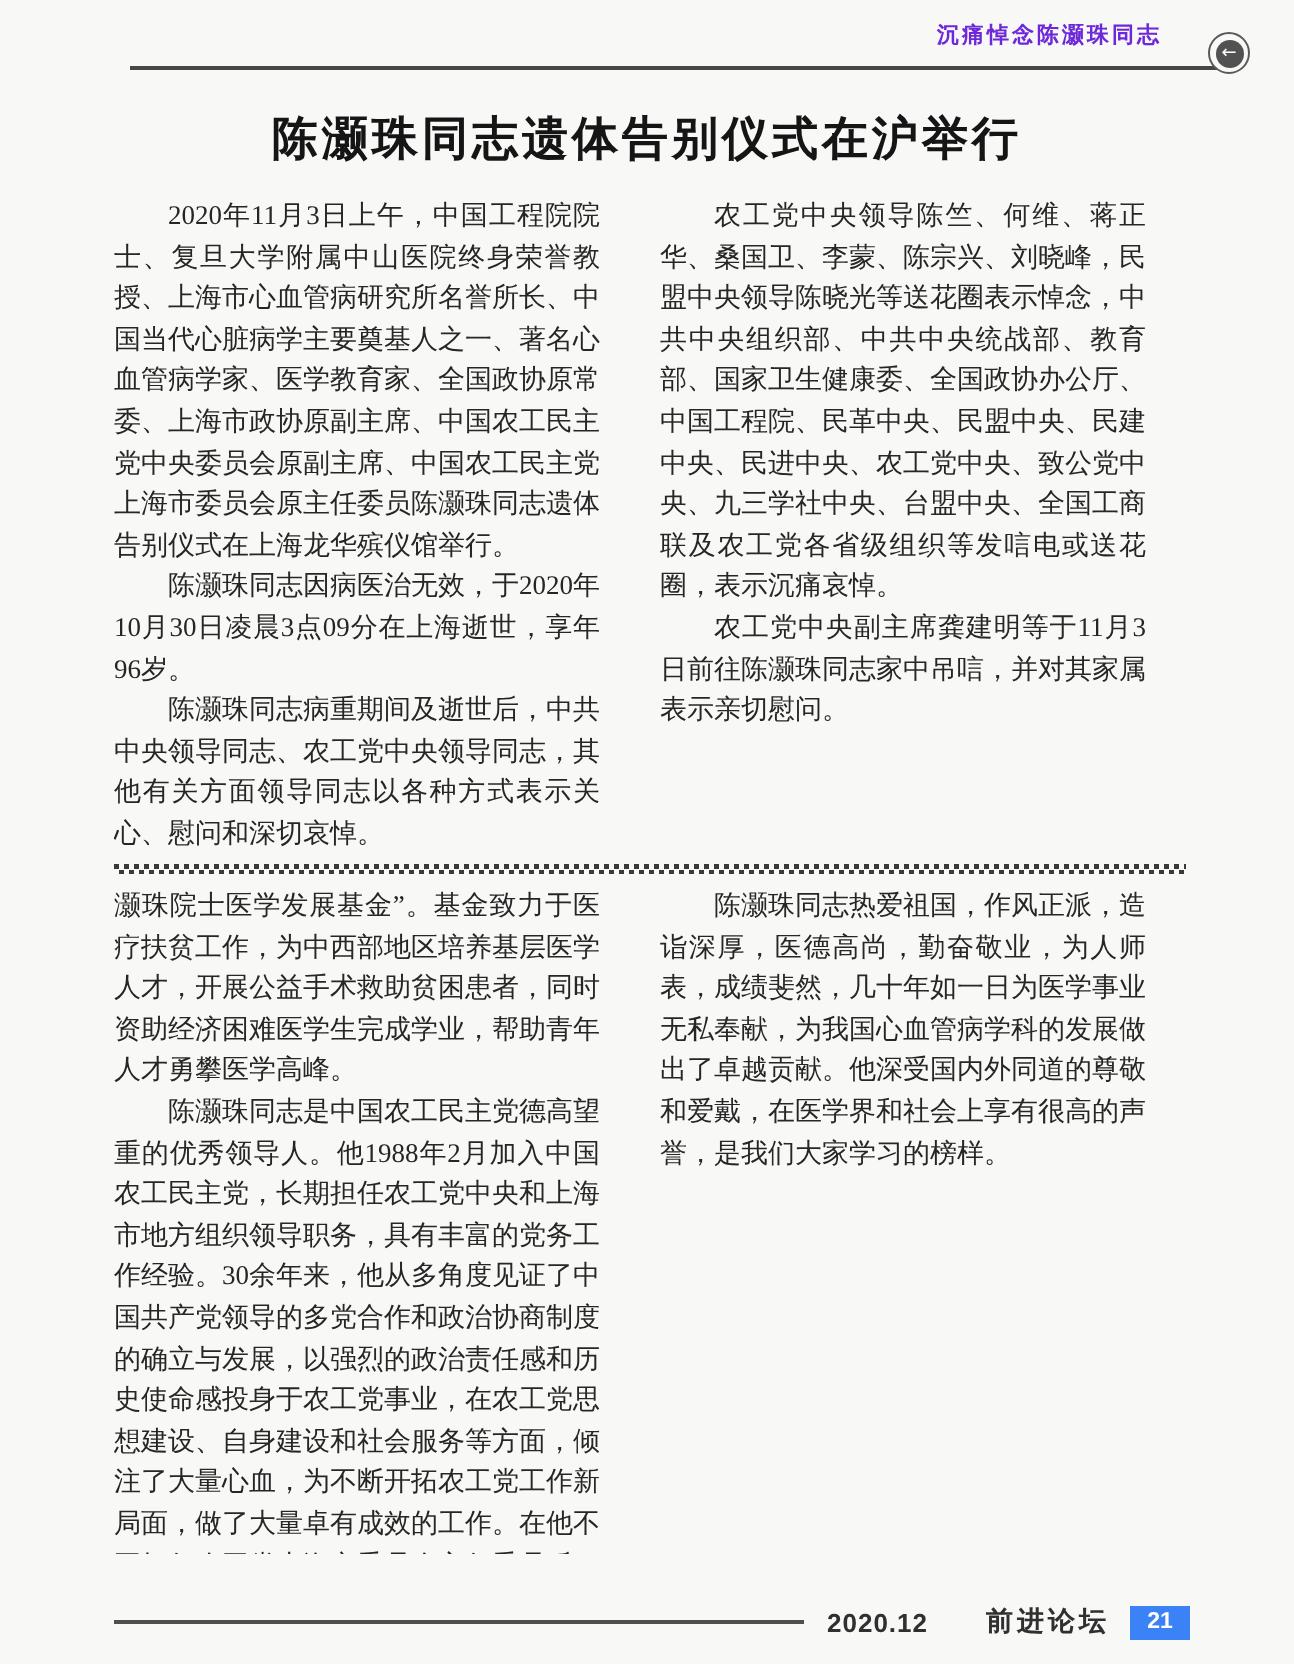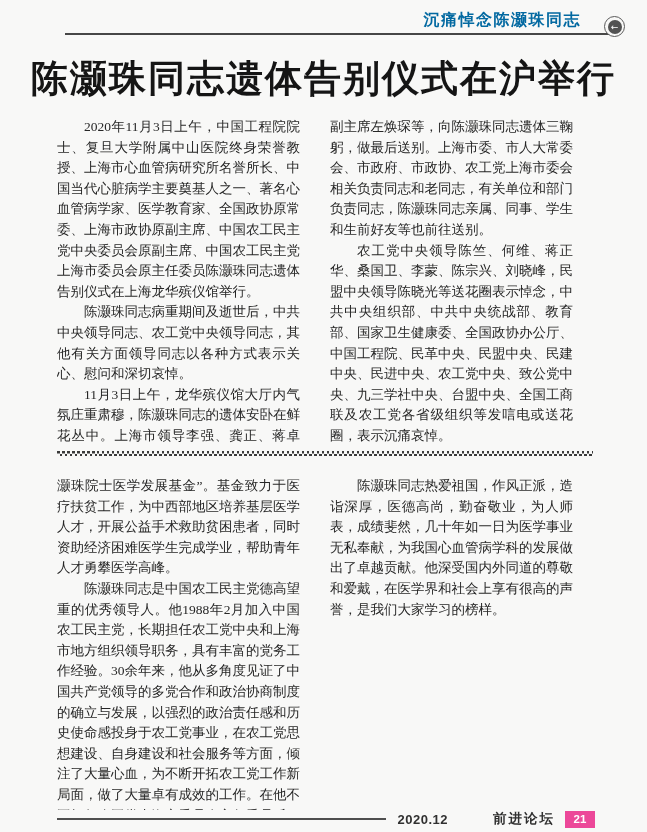--- a/index.html
+++ b/index.html
@@ -27,24 +27,24 @@
   .header-rule {
     position: absolute;
     left: 65px; right: 36px; top: 33px;
     height: 2px;
     background: #474747;
   }
   .header-label {
     position: absolute;
     right: 66px; top: 10px;
     font-family: "Liberation Sans", "DejaVu Sans", sans-serif;
-    font-size: 16px;
+    font-size: 11px;
     font-weight: 600;
     letter-spacing: 1.5px;
-    color: #0369a1;
+    color: #6d28d9;
     white-space: nowrap;
   }
   .icon-ring {
     position: absolute;
     right: 22px; top: 16px;
     width: 21px; height: 21px;
     box-sizing: border-box;
     border: 1.3px solid #5a5a5a;
     border-radius: 50%;
     background: #f8f8f7;
@@ -59,34 +59,34 @@
     font-size: 9px;
     line-height: 14px;
     text-align: center;
   }
   
   .article-title {
     flex: none;
     margin: 8px 0 0 0;
     text-align: center;
     font-family: "Liberation Sans", "DejaVu Sans", sans-serif;
-    font-size: 37px;
+    font-size: 23px;
     font-weight: 800;
     letter-spacing: 2px;
     color: #151515;
   }
   
   .cols {
     display: flex;
     gap: 30px;
     padding: 0 74px 0 57px;
     flex: none;
   }
   .cols.top { margin-top: 13px; height: 332px; }
-  .cols.bottom { margin-top: 20px; height: 334px; }
+  .cols.bottom { margin-top: 6px; height: 334px; }
   .col {
     flex: 1 1 0;
     min-width: 0;
     overflow: hidden;
   }
   .col p {
     margin: 0;
     font-size: 13.5px;
     line-height: 20.6px;
     text-align: justify;
@@ -123,25 +123,24 @@
     color: #303030;
     margin-right: 29px;
     letter-spacing: 0.5px;
   }
   .footer-journal {
     font-size: 13.5px;
     font-weight: 700;
     color: #303030;
     letter-spacing: 2px;
     margin-right: 10px;
-    margin-left: 16px;
   }
   .footer-pagebox {
     width: 30px; height: 17px;
-    background: #ec4899;
+    background: #3b82f6;
     color: #ffffff;
     font-size: 11.5px;
     font-weight: 700;
     display: flex; align-items: center; justify-content: center;
   }
 </style>
 </head>
 <body>
 
 <div class="page">
@@ -152,25 +151,25 @@
     <span class="icon-ring">
       <span class="icon-disc">←</span>
     </span>
   </header>
 
   <h1 class="article-title">陈灏珠同志遗体告别仪式在沪举行</h1>
 
   <section class="cols top">
     <div class="col">
       <p class="indent">2020年11月3日上午，中国工程院院士、复旦大学附属中山医院终身荣誉教授、上海市心血管病研究所名誉所长、中国当代心脏病学主要奠基人之一、著名心血管病学家、医学教育家、全国政协原常委、上海市政协原副主席、中国农工民主党中央委员会原副主席、中国农工民主党上海市委员会原主任委员陈灏珠同志遗体告别仪式在上海龙华殡仪馆举行。</p>
+      <p class="indent">陈灏珠同志因病医治无效，于2020年10月30日凌晨3点09分在上海逝世，享年96岁。</p>
       <p class="indent">陈灏珠同志病重期间及逝世后，中共中央领导同志、农工党中央领导同志，其他有关方面领导同志以各种方式表示关心、慰问和深切哀悼。</p>
       <p class="indent">11月3日上午，龙华殡仪馆大厅内气氛庄重肃穆，陈灏珠同志的遗体安卧在鲜花丛中。上海市领导李强、龚正、蒋卓庆、董云虎、于绍良，农工党中央副主席蔡威、龚建明，农工党中央原</p>
     </div>
     <div class="col">
-      <p>副主席左焕琛等，向陈灏珠同志遗体三鞠躬，做最后送别。上海市委、市人大常委会、市政府、市政协、农工党上海市委会相关负责同志和老同志，有关单位和部门负责同志，陈灏珠同志亲属、同事、学生和生前好友等也前往送别。</p>
       <p class="indent">农工党中央领导陈竺、何维、蒋正华、桑国卫、李蒙、陈宗兴、刘晓峰，民盟中央领导陈晓光等送花圈表示悼念，中共中央组织部、中共中央统战部、教育部、国家卫生健康委、全国政协办公厅、中国工程院、民革中央、民盟中央、民建中央、民进中央、农工党中央、致公党中央、九三学社中央、台盟中央、全国工商联及农工党各省级组织等发唁电或送花圈，表示沉痛哀悼。</p>
       <p class="indent"><span>农工党中央副主席龚建明等于11月3日前往陈灏珠同志家中吊唁，并对其家属表示亲切慰问。</span></p>
     </div>
   </section>
 
   <div class="divider"></div>
 
   <section class="cols bottom">
     <div class="col">
       <p>灏珠院士医学发展基金”。基金致力于医疗扶贫工作，为中西部地区培养基层医学人才，开展公益手术救助贫困患者，同时资助经济困难医学生完成学业，帮助青年人才勇攀医学高峰。</p>

